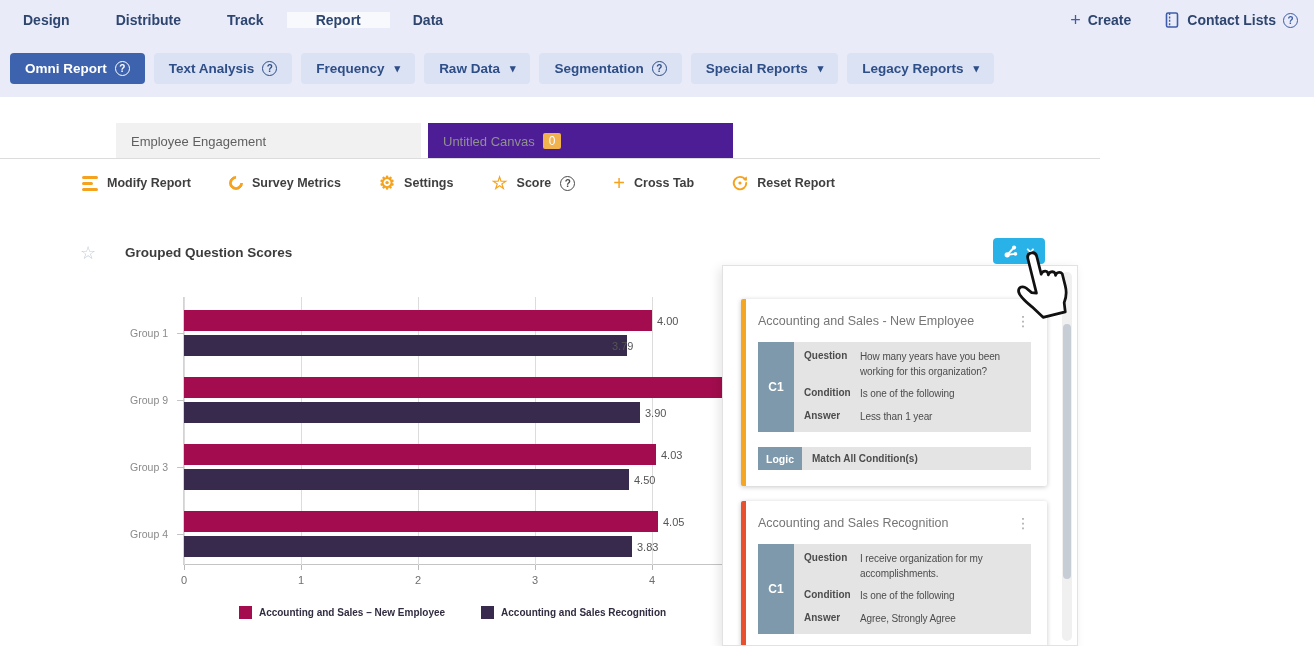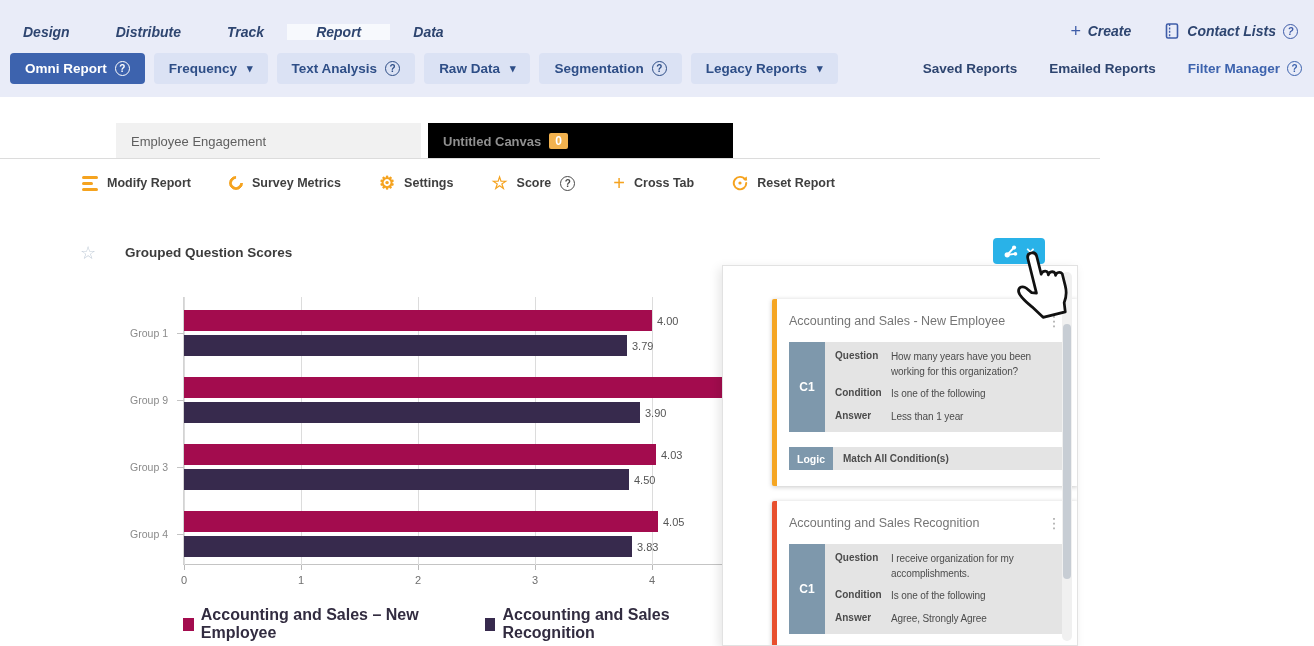--- a/index.html
+++ b/index.html
@@ -2,21 +2,21 @@
 <html><head>
 <meta charset="utf-8">
 <style>
   * { margin:0; padding:0; box-sizing:border-box; }
   html,body { width:1314px; height:646px; overflow:hidden; background:#fff;
     font-family:"Liberation Sans", sans-serif; }
   .screen { position:relative; width:1314px; height:646px; background:#fff; }
 
   
   .header { position:absolute; left:0; top:0; width:1314px; height:97px; background:#e9ecf8; }
-  .topnav { position:relative; height:40px; display:flex; align-items:flex-end;font-style:italic; }
+  .topnav { position:relative; height:40px; display:flex; align-items:center; }
   .nav-left { display:flex; align-items:stretch; }
   .nav-item { display:flex; align-items:center; padding:0 23px; font-size:14px; font-weight:700;
     color:#2e4570; cursor:pointer; }
   .nav-item.active { background:#f7f9fd; padding:0 29px; }
   .nav-right { margin-left:auto; display:flex; align-items:center; gap:34px; padding-right:16px; }
   .nav-link { display:flex; align-items:center; gap:7px; font-size:14px; font-weight:700; color:#2e4570; cursor:pointer; }
   .plus-glyph { font-size:18px; font-weight:400; color:#3e5ca8; line-height:1; }
   .qmark { display:inline-flex; align-items:center; justify-content:center; width:15px; height:15px;
     border:1.4px solid currentColor; border-radius:50%; font-size:10px; font-weight:700; flex:0 0 auto; }
   .qmark::after { content:"?"; }
@@ -29,21 +29,21 @@
   .toolbar-links { margin-left:auto; display:flex; align-items:center; gap:32px; }
   .tlink { display:flex; align-items:center; gap:7px; font-size:13.5px; font-weight:700; color:#2e4570; cursor:pointer; }
   .tlink.blue { color:#3d63ae; }
 
   
   .tabline { position:absolute; left:0; top:158px; width:1100px; height:1px; background:#dcdcdc; }
   .canvas-tabs { position:absolute; left:80px; top:123px; display:flex; gap:7px;padding-left:36px; }
   .ctab { width:305px; height:36px; display:flex; align-items:center; padding:0 15px; font-size:13px;
     cursor:pointer; }
   .ctab.active { background:#f1f1f1; color:#5f5f5f; }
-  .ctab.inactive { background:#000000; color:#909090;font-weight:bold; }
+  .ctab.inactive { background:#4c1d95; color:#909090; }
   .ctab-badge { margin-left:8px; background:#f2b24e; color:#fff; font-size:12px; padding:1px 6px; border-radius:2px; }
 
   
   .actions { position:absolute; left:82px; top:168px; display:flex; align-items:center; gap:38px; height:30px; }
   .action { display:flex; align-items:center; gap:9px; font-size:12.5px; font-weight:700; color:#3f3f3f; cursor:pointer; }
   .ic-bars { display:flex; flex-direction:column; gap:3px; width:16px; }
   .ic-bars span { height:3px; border-radius:2px; background:#f5a31f; }
   .ic-bars span:nth-child(2){ width:11px; }
   .ic-ring { width:14px; height:14px; border-radius:50%; border:3px solid #f5a31f; border-top-color:transparent;
     transform:rotate(45deg); }
@@ -60,27 +60,27 @@
   .tickmark { position:absolute; top:268px; width:1px; height:5px; background:#b9b9b9; }
   .ticklabel { position:absolute; top:277px; transform:translateX(-50%); font-size:11px; color:#6f6f6f; }
   .bar { position:absolute; left:0; height:21px; }
   .vlabel { position:absolute; font-size:11px; color:#555; }
   .ydash { position:absolute; left:-7px; width:7px; height:1px; background:#c4c4c4; }
   .grouplabels { position:absolute; left:88px; top:297px; width:88px; height:268px; }
   .grouplabel { position:absolute; right:8px; font-size:10.5px; color:#8a8a8a; white-space:nowrap; }
   .legend { position:absolute; left:183px; top:606px; width:539px; display:flex; justify-content:center; gap:36px; }
   .legend-item { display:flex; align-items:center; gap:7px; }
   .legend-swatch { width:13px; height:13px; }
-  .legend-label { font-size:16px; font-weight:700; color:#322c40; }
+  .legend-label { font-size:10px; font-weight:700; color:#322c40; }
 
   
   .panel { position:absolute; left:722px; top:265px; width:356px; height:381px; background:#fff;
     border:1px solid #e2e2e2; box-shadow:-3px 3px 10px rgba(0,0,0,0.10); overflow:hidden; z-index:5; }
   .card { position:absolute; left:18px; width:306px; background:#fff; border-left:5px solid #f5a623;
-    border-radius:2px; box-shadow:0 1px 5px rgba(0,0,0,0.22); padding:15px 16px 16px 12px;margin-left:31px; }
+    border-radius:2px; box-shadow:0 1px 5px rgba(0,0,0,0.22); padding:15px 16px 16px 12px; }
   .card1 { top:33px; }
   .card2 { top:235px; }
   .card-head { display:flex; align-items:flex-start; }
   .card-title { font-size:12.5px; color:#757575; }
   .kebab { margin-left:auto; color:#a0a0a0; font-size:14px; line-height:1; cursor:pointer; letter-spacing:1px; }
   .ctable { display:flex; margin-top:14px; }
   .ccell { width:36px; background:#7e98ac; color:#fff; font-size:12px; font-weight:700;
     display:flex; align-items:center; justify-content:center; flex:0 0 auto; }
   .crows { flex:1; background:#e4e4e4; padding:8px 6px 8px 10px; }
   .crow { display:flex; margin-bottom:8px; }
@@ -128,44 +128,39 @@
           <span class="qmark" style="color:#3e5ca8"></span>
         </div>
       </div>
     </div>
 
     <div class="toolbar">
       <div class="tbtn primary">
         <span>Omni Report</span>
         <span class="qmark"></span>
       </div>
-      <div class="tbtn caret">
-        <span>Frequency</span>
-      </div>
       <div class="tbtn">
         <span>Text Analysis</span>
         <span class="qmark"></span>
       </div>
       <div class="tbtn caret">
+        <span>Frequency</span>
+      </div>
+      <div class="tbtn caret">
         <span>Raw Data</span>
       </div>
       <div class="tbtn">
         <span>Segmentation</span>
         <span class="qmark"></span>
       </div>
       <div class="tbtn caret">
+        <span>Special Reports</span>
+      </div>
+      <div class="tbtn caret">
         <span>Legacy Reports</span>
-      </div>
-      <div class="toolbar-links">
-        <div class="tlink">Saved Reports</div>
-        <div class="tlink">Emailed Reports</div>
-        <div class="tlink blue">
-          <span>Filter Manager</span>
-          <span class="qmark"></span>
-        </div>
       </div>
     </div>
   </div>
 
   <div class="canvas-tabs">
     <div class="ctab active">
       <span>Employee Engagement</span>
     </div>
     <div class="ctab inactive">
       <span>Untitled Canvas</span>
@@ -231,21 +226,21 @@
       <div class="gridline" style="left: 351px;"></div>
       <div class="tickmark" style="left: 351px;"></div>
       <div class="ticklabel" style="left: 351px;">3</div>
       <div class="gridline" style="left: 468px;"></div>
       <div class="tickmark" style="left: 468px;"></div>
       <div class="ticklabel" style="left: 468px;">4</div>
       <div class="ydash" style="top: 36px;"></div>
       <div class="bar" style="top: 13px; width: 468px; background: rgb(163, 12, 78);"></div>
       <div class="vlabel" style="top: 18px; left: 473px;">4.00</div>
       <div class="bar" style="top: 38px; width: 443px; background: rgb(55, 42, 77);"></div>
-      <div class="vlabel" style="top: 43px; left: 448px;">3.79</div>
+      <div class="vlabel" style="top: 43px; left: 428px;">3.79</div>
       <div class="ydash" style="top: 103px;"></div>
       <div class="bar" style="top: 80px; width: 539px; background: rgb(163, 12, 78);"></div>
       <div class="bar" style="top: 105px; width: 456px; background: rgb(55, 42, 77);"></div>
       <div class="vlabel" style="top: 110px; left: 461px;">3.90</div>
       <div class="ydash" style="top: 170px;"></div>
       <div class="bar" style="top: 147px; width: 472px; background: rgb(163, 12, 78);"></div>
       <div class="vlabel" style="top: 152px; left: 477px;">4.03</div>
       <div class="bar" style="top: 172px; width: 445px; background: rgb(55, 42, 77);"></div>
       <div class="vlabel" style="top: 177px; left: 450px;">4.50</div>
       <div class="ydash" style="top: 237px;"></div>

